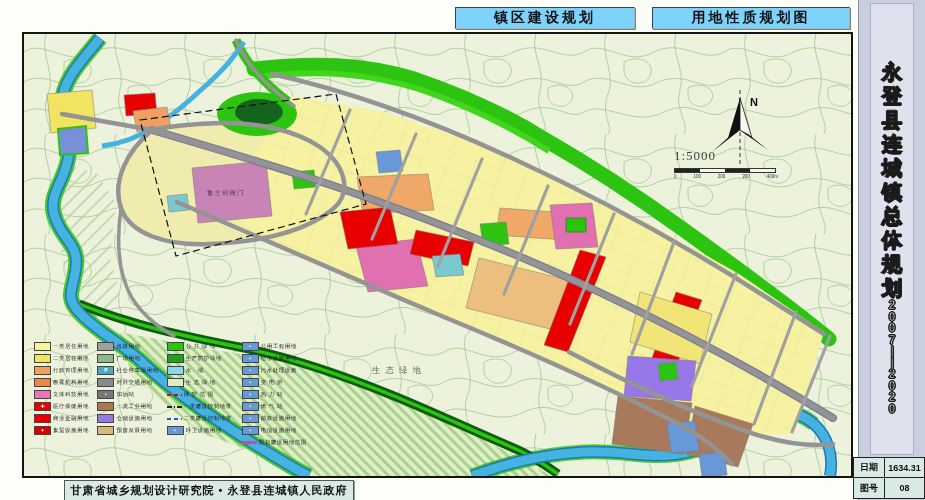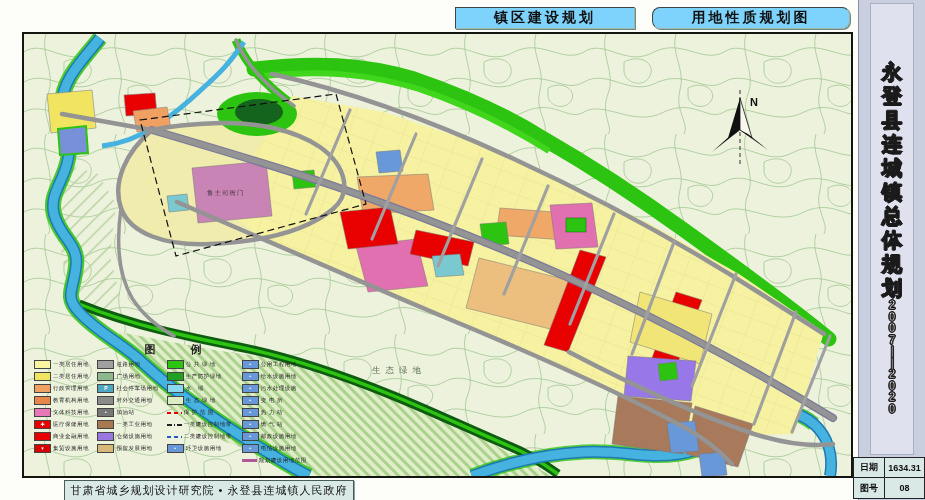--- a/index.html
+++ b/index.html
@@ -4,21 +4,21 @@
 <style>
   html,body{margin:0;padding:0;}
   body{width:925px;height:500px;position:relative;overflow:hidden;background:#fdfdfa;
        font-family:"Liberation Sans","DejaVu Sans",sans-serif;}
   
   .title-box{position:absolute;top:7px;height:20px;background:#7dd3fc;
     border:1px solid #3c4446;border-right-color:#9fb4ae;border-bottom-color:#9fb4ae;
     box-shadow:1px 1px 0 #6e8a84;display:flex;align-items:center;justify-content:center;
     font-weight:bold;font-size:14px;letter-spacing:3px;color:#111;}
   #title-left{left:455px;width:178px;}
-  #title-right{left:652px;width:196px;border-radius:8px;}
+  #title-right{left:652px;width:196px;}
   
   #map-frame{position:absolute;left:22px;top:32px;width:831px;height:446px;
     border:2px solid #15150f;box-sizing:border-box;background:#edf2dd;}
   #map-svg{position:absolute;left:0;top:0;width:100%;height:100%;}
   
   #legend{position:absolute;left:10px;top:308px;width:278px;height:132px;}
   #legend-title{text-align:center;font-size:11px;font-weight:bold;letter-spacing:16px;
     color:#222;margin-bottom:3px;padding-left:16px;}
   #legend-cols{display:flex;gap:5px;}
   .lg-col{display:flex;flex-direction:column;gap:3px;}
@@ -58,21 +58,21 @@
     border:1px solid #222;box-sizing:border-box;background:#d9e9e5;}
   .info-row{display:flex;height:50%;box-sizing:border-box;justify-content:flex-end;}
   .info-row:first-child{border-bottom:1px solid #222;}
   .info-label{width:30px;border-right:1px solid #222;display:flex;align-items:center;justify-content:center;
     font-size:9px;font-weight:bold;color:#111;}
   .info-value{flex:1;display:flex;align-items:center;justify-content:center;
     font-size:9px;font-weight:bold;color:#111;}
   
   #footer-box{position:absolute;left:64px;top:480px;width:288px;height:19px;background:#d9e9e5;
     border:1px solid #4a5a56;box-shadow:1px 1px 0 #8aa49e;display:flex;align-items:center;justify-content:center;
-    font-size:11px;font-weight:normal;letter-spacing:1px;color:#111;}
+    font-size:11px;font-weight:bold;letter-spacing:1px;color:#111;}
   text{font-family:"Liberation Sans","DejaVu Sans",sans-serif;}
 </style>
 </head>
 <body>
 
 <div class="title-box" id="title-left">镇区建设规划</div>
 <div class="title-box" id="title-right">用地性质规划图</div>
 
 <div id="map-frame">
   <svg id="map-svg" viewBox="0 0 827 442" preserveAspectRatio="none">
@@ -202,23 +202,38 @@
     <g>
       <path d="M716,56 L716,130" stroke="#333" stroke-width="1" stroke-dasharray="4,3" fill="none"></path>
       <polygon points="716,64 704,104 716,96" fill="#111"></polygon>
       <polygon points="716,64 728,104 716,96" fill="#f8f8f0" stroke="#111" stroke-width="0.8"></polygon>
       <polygon points="716,96 688,118 708,100" fill="#111"></polygon>
       <polygon points="716,96 744,116 724,100" fill="#111"></polygon>
       <text x="726" y="72" font-size="11" font-weight="bold" fill="#111">N</text>
     </g>
   </svg>
 
+  <div id="scale-box">
+    <div id="scale-ratio">1:5000</div>
+    <div id="scale-bar">
+      <div class="seg-b"></div>
+        <div class="seg-w"></div>
+        <div class="seg-b"></div>
+        <div class="seg-w"></div>
+    </div>
+    <div id="scale-ticks">
+        <span>0</span>
+        <span>100</span>
+        <span>200</span>
+        <span>300</span>
+        <span>400m</span>
+      </div>
+  </div>
 
   <div id="legend">
-    <div id="legend-title">图  例</div>
     <div id="legend-cols">
         <div class="lg-col">
           <div class="lg-row">
             <span class="sw sw-fill" style="background: rgb(248, 244, 160);"></span>
             <span class="lg-lb">一类居住用地</span>
           </div>
           <div class="lg-row">
             <span class="sw sw-fill" style="background: rgb(240, 228, 96);"></span>
             <span class="lg-lb">二类居住用地</span>
           </div>

